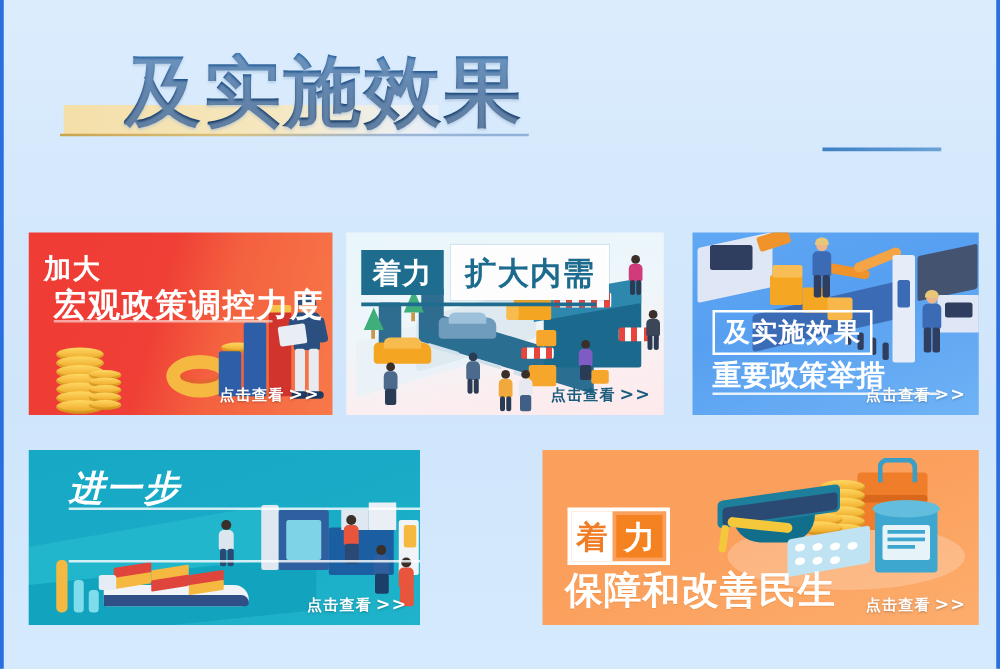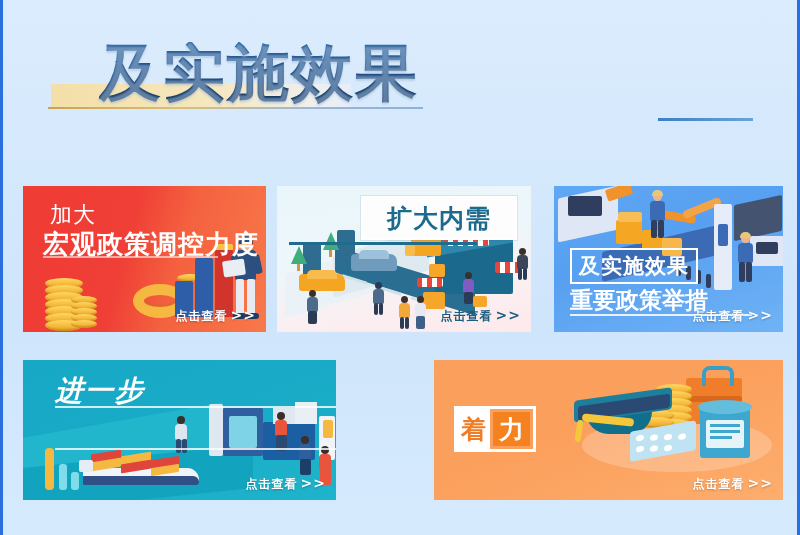--- a/index.html
+++ b/index.html
@@ -61,21 +61,21 @@
     position:absolute;right:10px;bottom:7px;
     color:#ffffff;font-size:12px;font-weight:bold;letter-spacing:1px;
     text-shadow:0 1px 2px rgba(0,0,0,.25);
     white-space:nowrap;
   }
   .cta .arrows{font-family:"DejaVu Sans",sans-serif;margin-left:3px;font-size:14px;}
 
   
   #card1{left:20px;top:186px;width:243px;height:146px;
     background:linear-gradient(105deg,#ef3c35 0%,#ef3f36 42%,#f4613f 62%,#f8794a 100%);}
-  #card1 .t1{position:absolute;left:27px;top:14px;color:#fff;font-size:22px;font-weight:normal;letter-spacing:1px;}
+  #card1 .t1{position:absolute;left:12px;top:14px;color:#fff;font-size:22px;font-weight:bold;letter-spacing:1px;}
   #card1 .t2{position:absolute;left:20px;top:41px;color:#fff;font-size:26px;font-weight:bold;letter-spacing:1px;white-space:nowrap;}
   #card1 .uline{position:absolute;left:20px;top:70px;width:175px;height:2px;background:rgba(255,255,255,.55);}
 
   
   .coinstack{position:absolute;}
   .coin{position:absolute;width:38px;height:11px;border-radius:50%;
     background:linear-gradient(180deg,#ffd863 0%,#f2b335 65%,#e09c20 100%);
     box-shadow:inset 0 -2px 0 rgba(180,120,10,.35);}
   .coin.sm{width:26px;height:8px;}
   .bar{position:absolute;border-radius:2px 2px 0 0;}
@@ -89,21 +89,21 @@
   .p-body{position:absolute;border-radius:4px 4px 2px 2px;}
   .p-leg{position:absolute;border-radius:2px;}
   .p-arm{position:absolute;border-radius:3px;}
 
   
   #card2{left:274px;top:186px;width:254px;height:146px;
     background:linear-gradient(170deg,#e9f6fb 0%,#eef6fa 45%,#fbeef0 78%,#fde9ec 100%);}
   #card2 .box-a{position:absolute;left:12px;top:14px;height:36px;padding:0 9px;
     background:#1e6d8f;display:flex;align-items:center;}
   #card2 .box-a span{color:#fff;font-size:23px;font-weight:bold;letter-spacing:1px;}
-  #card2 .box-b{position:absolute;left:84px;top:10px;height:40px;padding:0 24px;
+  #card2 .box-b{position:absolute;left:84px;top:10px;height:40px;padding:0 9px;
     background:#fdfdfd;border:2px solid #ffffff;display:flex;align-items:center;
     box-shadow:0 0 0 1px rgba(30,109,143,.12);}
   #card2 .box-b span{color:#1c6b8e;font-size:25px;font-weight:bold;letter-spacing:1px;}
   #card2 .uline{position:absolute;left:12px;top:56px;width:188px;height:3px;background:#1e6d8f;}
   #card2 .cta{color:#1b5d7d;text-shadow:none;}
 
   .iso-road{position:absolute;background:#2a6e92;}
   .iso-plate{position:absolute;background:#eaf2f7;}
   .car{position:absolute;border-radius:4px 7px 3px 3px;}
   .tree{position:absolute;}
@@ -287,20 +287,23 @@
         <div class="p-head" style="left:2px;top:0;width:7px;height:7px;background:#3b2f2a;"></div>
         <div class="p-body" style="left:0;top:7px;width:11px;height:14px;background:#7e5cc4;"></div>
         <div class="p-leg" style="left:1px;top:20px;width:9px;height:12px;background:#2a3c55;"></div>
       </div>
       <div class="person" style="left:30px;top:104px;">
         <div class="p-head" style="left:2px;top:0;width:7px;height:7px;background:#3b2f2a;"></div>
         <div class="p-body" style="left:0;top:7px;width:11px;height:15px;background:#4c6b8c;"></div>
         <div class="p-leg" style="left:1px;top:21px;width:9px;height:13px;background:#2a3c55;"></div>
       </div>
     </div>
+    <div class="box-a">
+        <span>着力</span>
+      </div>
     <div class="box-b">
         <span>扩大内需</span>
       </div>
     <div class="uline"></div>
     <div class="cta">
       <span>点击查看</span><span class="arrows">&gt;&gt;</span>
     </div>
   </div>
 
   <div class="card" id="card3">
@@ -466,18 +469,19 @@
       <div style="position:absolute;left:264px;top:40px;width:54px;height:14px;border-radius:50%;background:#63bedd;"></div>
       <div style="position:absolute;left:272px;top:60px;width:38px;height:28px;background:#e6f4fa;border-radius:2px;"></div>
       <div style="position:absolute;left:276px;top:64px;width:30px;height:3px;background:#3ea7cf;"></div>
       <div style="position:absolute;left:276px;top:70px;width:30px;height:3px;background:#3ea7cf;"></div>
       <div style="position:absolute;left:276px;top:76px;width:22px;height:3px;background:#3ea7cf;"></div>
     </div>
     <div class="frame">
       <div class="w">着</div>
       <div class="o">力</div>
     </div>
+    <div class="t2">保障和改善民生</div>
     <div class="cta">
       <span>点击查看</span><span class="arrows">&gt;&gt;</span>
     </div>
   </div>
 
 </div>
 
 </body></html>

